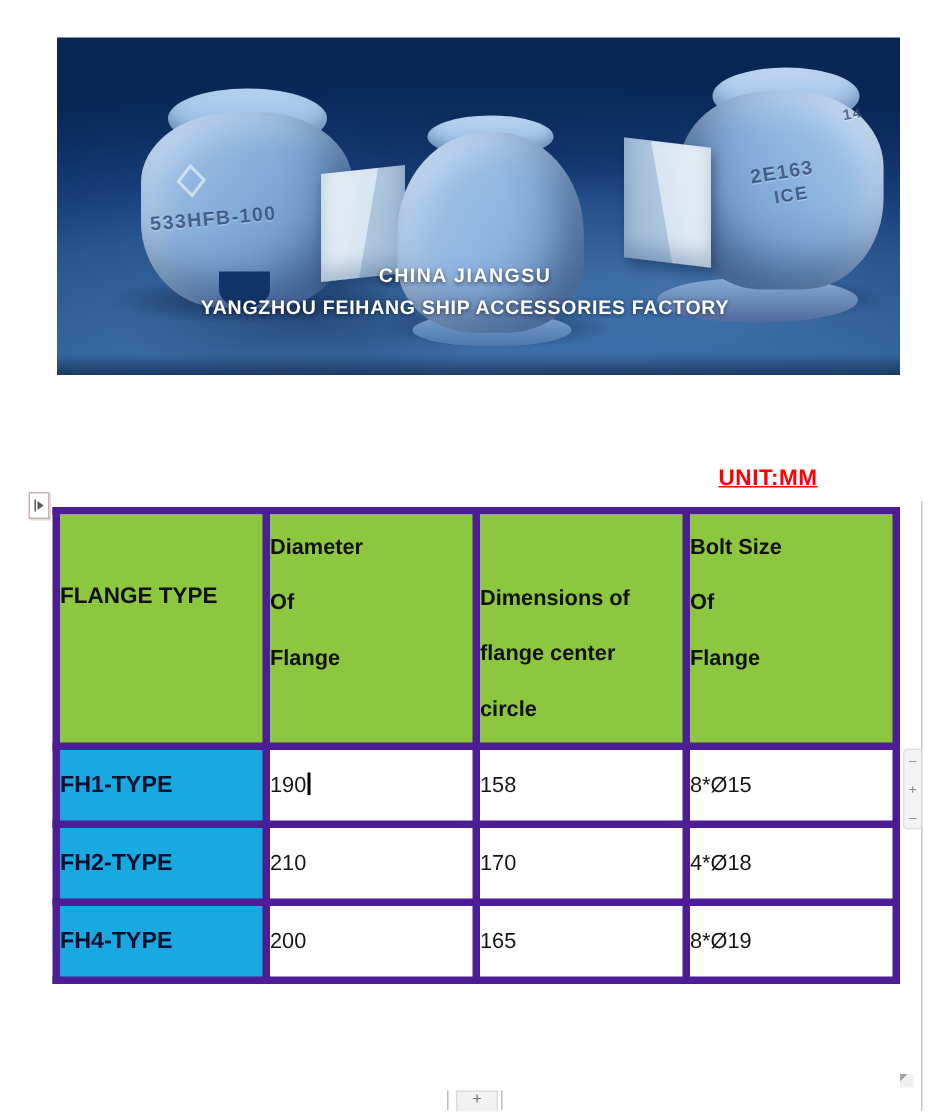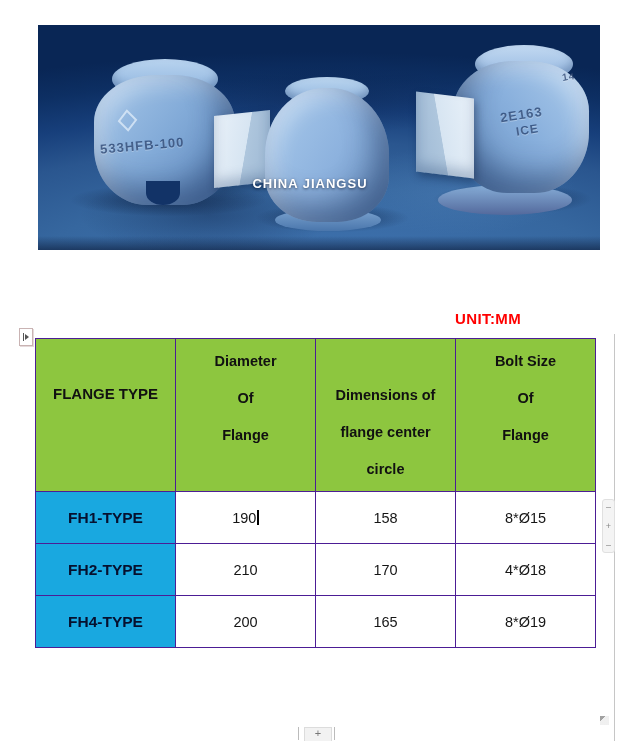--- a/index.html
+++ b/index.html
@@ -29,27 +29,27 @@
            transform:rotate(45deg) skew(8deg);}
   .flange{position:absolute;border-radius:50%;}
   .notch{position:absolute;background:#123367;border-radius:50% 50% 0 0;}
 
   .overlay{position:absolute;left:0;right:18px;top:151px;text-align:center;color:#fff;
            font-weight:bold;text-shadow:0 1px 3px rgba(3,12,35,.65);}
   .overlay .l1{font-size:13px;letter-spacing:1px;}
   .overlay .l2{font-size:13px;letter-spacing:.5px;margin-top:6px;}
 
   
-  .unit{position:absolute;left:455px;top:310px;color:var(--unit-red,#f00);
-        font-weight:bold;font-size:15px;letter-spacing:.4px;}
+  .unit{position:absolute;left:479px;top:310px;color:var(--unit-red,#f00);
+        font-weight:bold;font-size:15px;letter-spacing:.4px;text-decoration:underline;}
 
   
   table.spec{position:absolute;left:35px;top:338px;border-collapse:collapse;table-layout:fixed;}
   table.spec col{width:140px;}
-  table.spec td{border:1px solid #4c1d95;text-align:center;padding:0;overflow:hidden;}
+  table.spec td{border:5px solid #4c1d95;padding:0;overflow:hidden;}
   tr.hdr{height:152px;}
   tr.hdr td{background:var(--header-green,#8DC63F);color:#111;font-weight:bold;font-size:14.5px;}
   .hstack{display:flex;flex-direction:column;justify-content:center;height:152px;
           line-height:37px;box-sizing:border-box;}
   .hs-c1{padding-bottom:44px;font-size:15px;}
   .hs-c2,.hs-c4{padding-bottom:34px;}
   .hs-c3{padding-top:34px;}
   tr.row{height:52px;font-size:14.5px;color:#151515;}
   td.type{background:var(--row-label-cyan,#19A8E0);font-weight:bold;color:#06102e;font-size:15.5px;}
   .caret{display:inline-block;width:1.5px;height:15px;background:#000;margin-left:1px;vertical-align:-2px;}
@@ -101,20 +101,21 @@
     <div class="flange" style="left:400px;top:160px;width:134px;height:30px;background:linear-gradient(#86add7,#53699c);"></div>
     <div class="lid" style="left:437px;top:20px;width:98px;height:38px;background:linear-gradient(#c2d9f1,#8fb3de);box-shadow:inset 0 -6px 10px rgba(20,50,100,.3);"></div>
     <div class="vessel-body" style="left:415px;top:36px;width:136px;height:132px;border-radius:44% 44% 40% 40%/38% 38% 46% 46%;background:linear-gradient(232deg,#b0cfee 0%,#88afdc 48%,#6690c2 100%);box-shadow:inset 14px -18px 30px rgba(8,28,70,.45),inset -10px 10px 20px rgba(255,255,255,.35);"></div>
     <div class="marking" style="left:524px;top:46px;font-size:10px;transform:rotate(-10deg);">14</div>
     <div class="marking" style="left:462px;top:82px;font-size:13px;transform:rotate(-9deg);">2E163</div>
     <div class="marking" style="left:478px;top:98px;font-size:12px;transform:rotate(-9deg);">ICE</div>
     <div class="sidebox" style="left:378px;top:70px;width:58px;height:80px;transform:skewY(7deg);background:linear-gradient(260deg,#e9f1f9 0%,#d7e5f2 55%,#aec6dd 56%,#9db8d4 100%);"></div>
 
     <div class="overlay">
       <div class="l1">CHINA JIANGSU</div>
+      <div class="l2">YANGZHOU FEIHANG SHIP ACCESSORIES FACTORY</div>
     </div>
     <div class="floor-edge"></div>
   </div>
 
   <div class="unit">UNIT:MM</div>
 
   <div class="anchor">
     <span class="bar"></span>
     <span class="tri"></span>
   </div>

